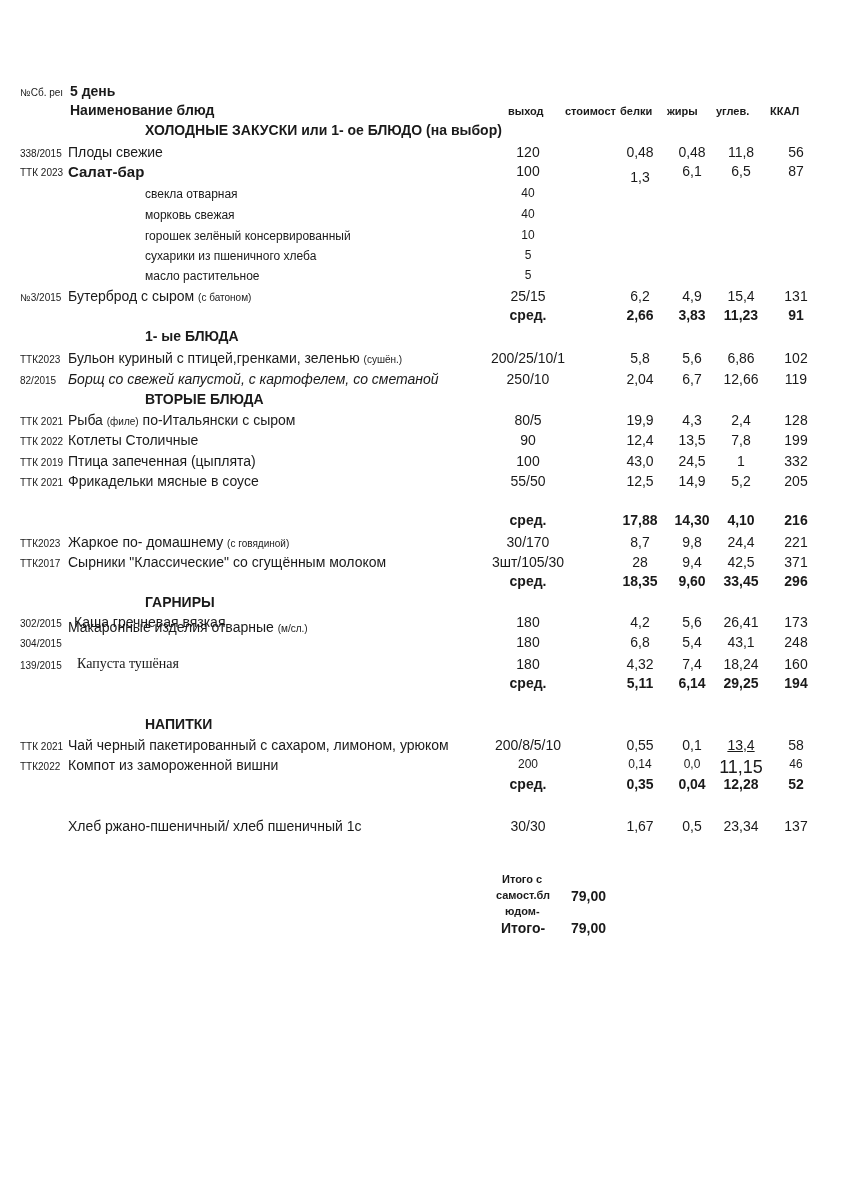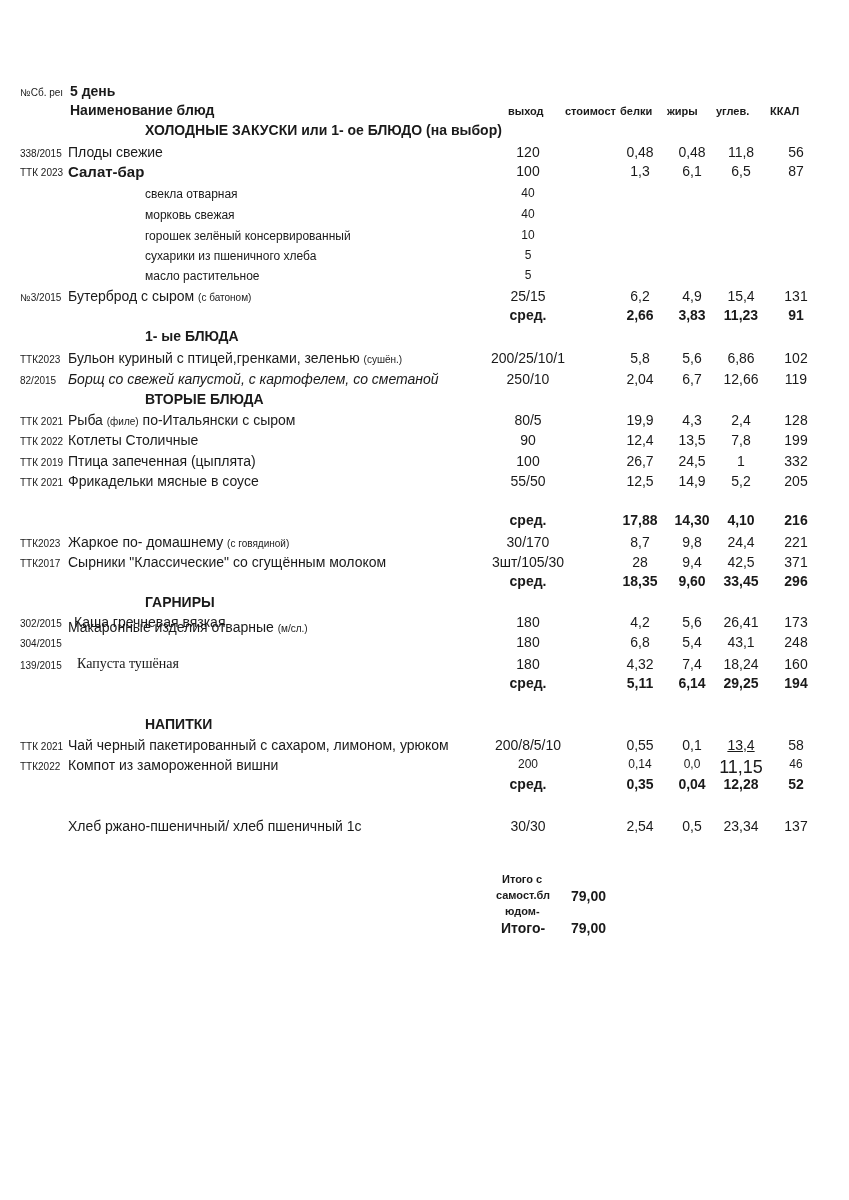--- a/index.html
+++ b/index.html
@@ -38,21 +38,21 @@
     <span class="abs code" style="left: 20px; top: 148px;">338/2015</span>
     <span class="abs name" style="left: 68px; top: 144px;"><span>Плоды свежие</span></span>
     <span class="abs num c-out" style="top: 144px;">120</span>
     <span class="abs num c-bel" style="top: 144px;">0,48</span>
     <span class="abs num c-zhi" style="top: 144px;">0,48</span>
     <span class="abs num c-ugl" style="top: 144px;">11,8</span>
     <span class="abs num c-kk" style="top: 144px;">56</span>
     <span class="abs code" style="left: 20px; top: 167px;">ТТК 2023</span>
     <span class="abs name b" style="left: 68px; top: 163px; font-size: 15px;"><span>Салат-бар</span></span>
     <span class="abs num c-out" style="top: 163px;">100</span>
-    <span class="abs num c-bel" style="top: 163px;">1,3</span>
+    <span class="abs num c-bel" style="top: 169px;">1,3</span>
     <span class="abs num c-zhi" style="top: 163px;">6,1</span>
     <span class="abs num c-ugl" style="top: 163px;">6,5</span>
     <span class="abs num c-kk" style="top: 163px;">87</span>
     <span class="abs ing" style="left: 145px; top: 187px;">свекла отварная</span>
     <span class="abs num c-out" style="top: 186px; font-size: 12px;">40</span>
     <span class="abs ing" style="left: 145px; top: 208px;">морковь свежая</span>
     <span class="abs num c-out" style="top: 207px; font-size: 12px;">40</span>
     <span class="abs ing" style="left: 145px; top: 229px;">горошек зелёный консервированный</span>
     <span class="abs num c-out" style="top: 228px; font-size: 12px;">10</span>
     <span class="abs ing" style="left: 145px; top: 249px;">сухарики из пшеничного хлеба</span>
@@ -97,21 +97,21 @@
     <span class="abs code" style="left: 20px; top: 436px;">ТТК 2022</span>
     <span class="abs name" style="left: 68px; top: 432px;"><span>Котлеты Столичные</span></span>
     <span class="abs num c-out" style="top: 432px;">90</span>
     <span class="abs num c-bel" style="top: 432px;">12,4</span>
     <span class="abs num c-zhi" style="top: 432px;">13,5</span>
     <span class="abs num c-ugl" style="top: 432px;">7,8</span>
     <span class="abs num c-kk" style="top: 432px;">199</span>
     <span class="abs code" style="left: 20px; top: 457px;">ТТК 2019</span>
     <span class="abs name" style="left: 68px; top: 453px;"><span>Птица запеченная (цыплята)</span></span>
     <span class="abs num c-out" style="top: 453px;">100</span>
-    <span class="abs num c-bel" style="top: 453px;">26,7</span>
+    <span class="abs num c-bel" style="top: 453px;">43,0</span>
     <span class="abs num c-zhi" style="top: 453px;">24,5</span>
     <span class="abs num c-ugl" style="top: 453px;">1</span>
     <span class="abs num c-kk" style="top: 453px;">332</span>
     <span class="abs code" style="left: 20px; top: 477px;">ТТК 2021</span>
     <span class="abs name" style="left: 68px; top: 473px;"><span>Фрикадельки мясные в соусе</span></span>
     <span class="abs num c-out" style="top: 473px;">55/50</span>
     <span class="abs num c-bel" style="top: 473px;">12,5</span>
     <span class="abs num c-zhi" style="top: 473px;">14,9</span>
     <span class="abs num c-ugl" style="top: 473px;">5,2</span>
     <span class="abs num c-kk" style="top: 473px;">205</span>
@@ -181,21 +181,21 @@
     <span class="abs num c-zhi" style="top: 757px; font-size: 12px;">0,0</span>
     <span class="abs num c-ugl" style="top: 757px; font-size: 18px;">11,15</span>
     <span class="abs num c-kk" style="top: 757px; font-size: 12px;">46</span>
     <span class="abs num b c-out" style="top: 776px;">сред.</span>
     <span class="abs num b c-bel" style="top: 776px;">0,35</span>
     <span class="abs num b c-zhi" style="top: 776px;">0,04</span>
     <span class="abs num b c-ugl" style="top: 776px;">12,28</span>
     <span class="abs num b c-kk" style="top: 776px;">52</span>
     <span class="abs name" style="left: 68px; top: 818px;">Хлеб ржано-пшеничный/ хлеб пшеничный 1с</span>
     <span class="abs num c-out" style="top: 818px;">30/30</span>
-    <span class="abs num c-bel" style="top: 818px;">2,54</span>
+    <span class="abs num c-bel" style="top: 818px;">1,67</span>
     <span class="abs num c-zhi" style="top: 818px;">0,5</span>
     <span class="abs num c-ugl" style="top: 818px;">23,34</span>
     <span class="abs num c-kk" style="top: 818px;">137</span>
     <span class="abs b" style="left: 502px; top: 873px; font-size: 11px;">Итого с</span>
     <span class="abs b" style="left: 496px; top: 889px; font-size: 11px;">самост.бл</span>
     <span class="abs b" style="left: 505px; top: 905px; font-size: 11px;">юдом-</span>
     <span class="abs b" style="left: 571px; top: 888px; font-size: 14px;">79,00</span>
     <span class="abs b" style="left: 501px; top: 920px; font-size: 14px;">Итого-</span>
     <span class="abs b" style="left: 571px; top: 920px; font-size: 14px;">79,00</span>
   </div>

